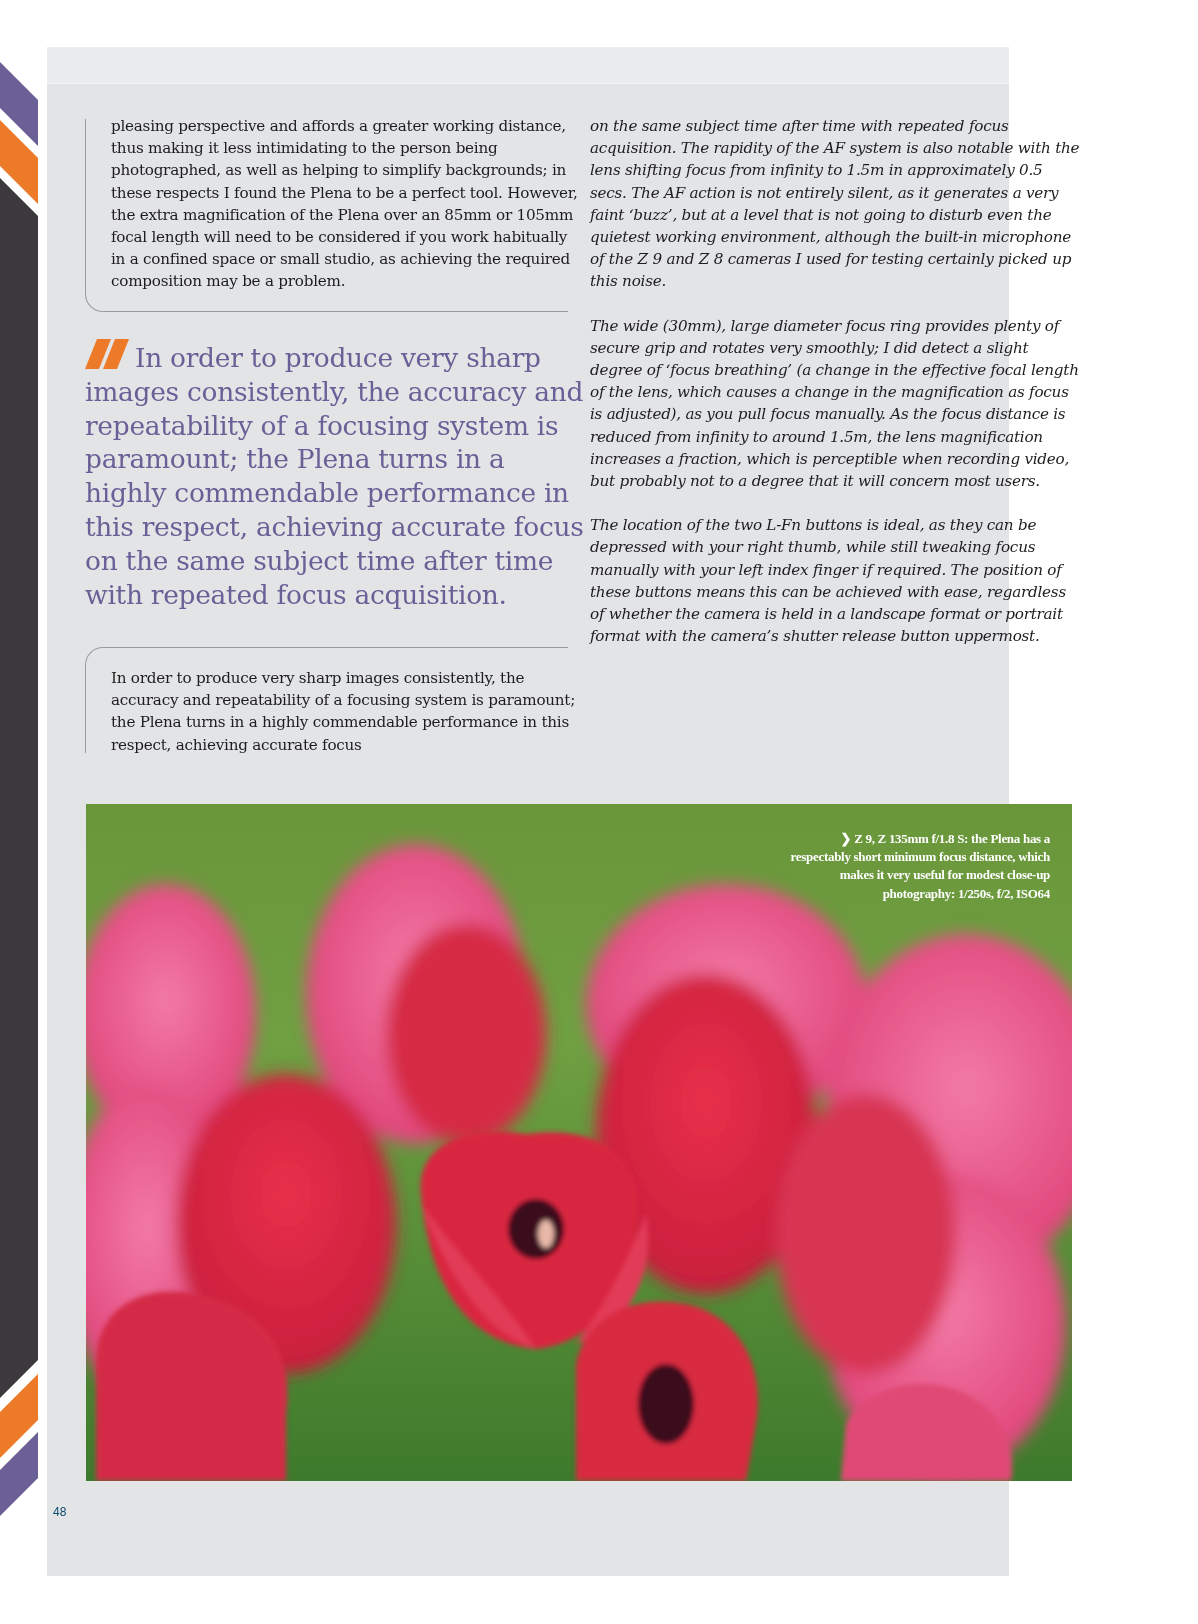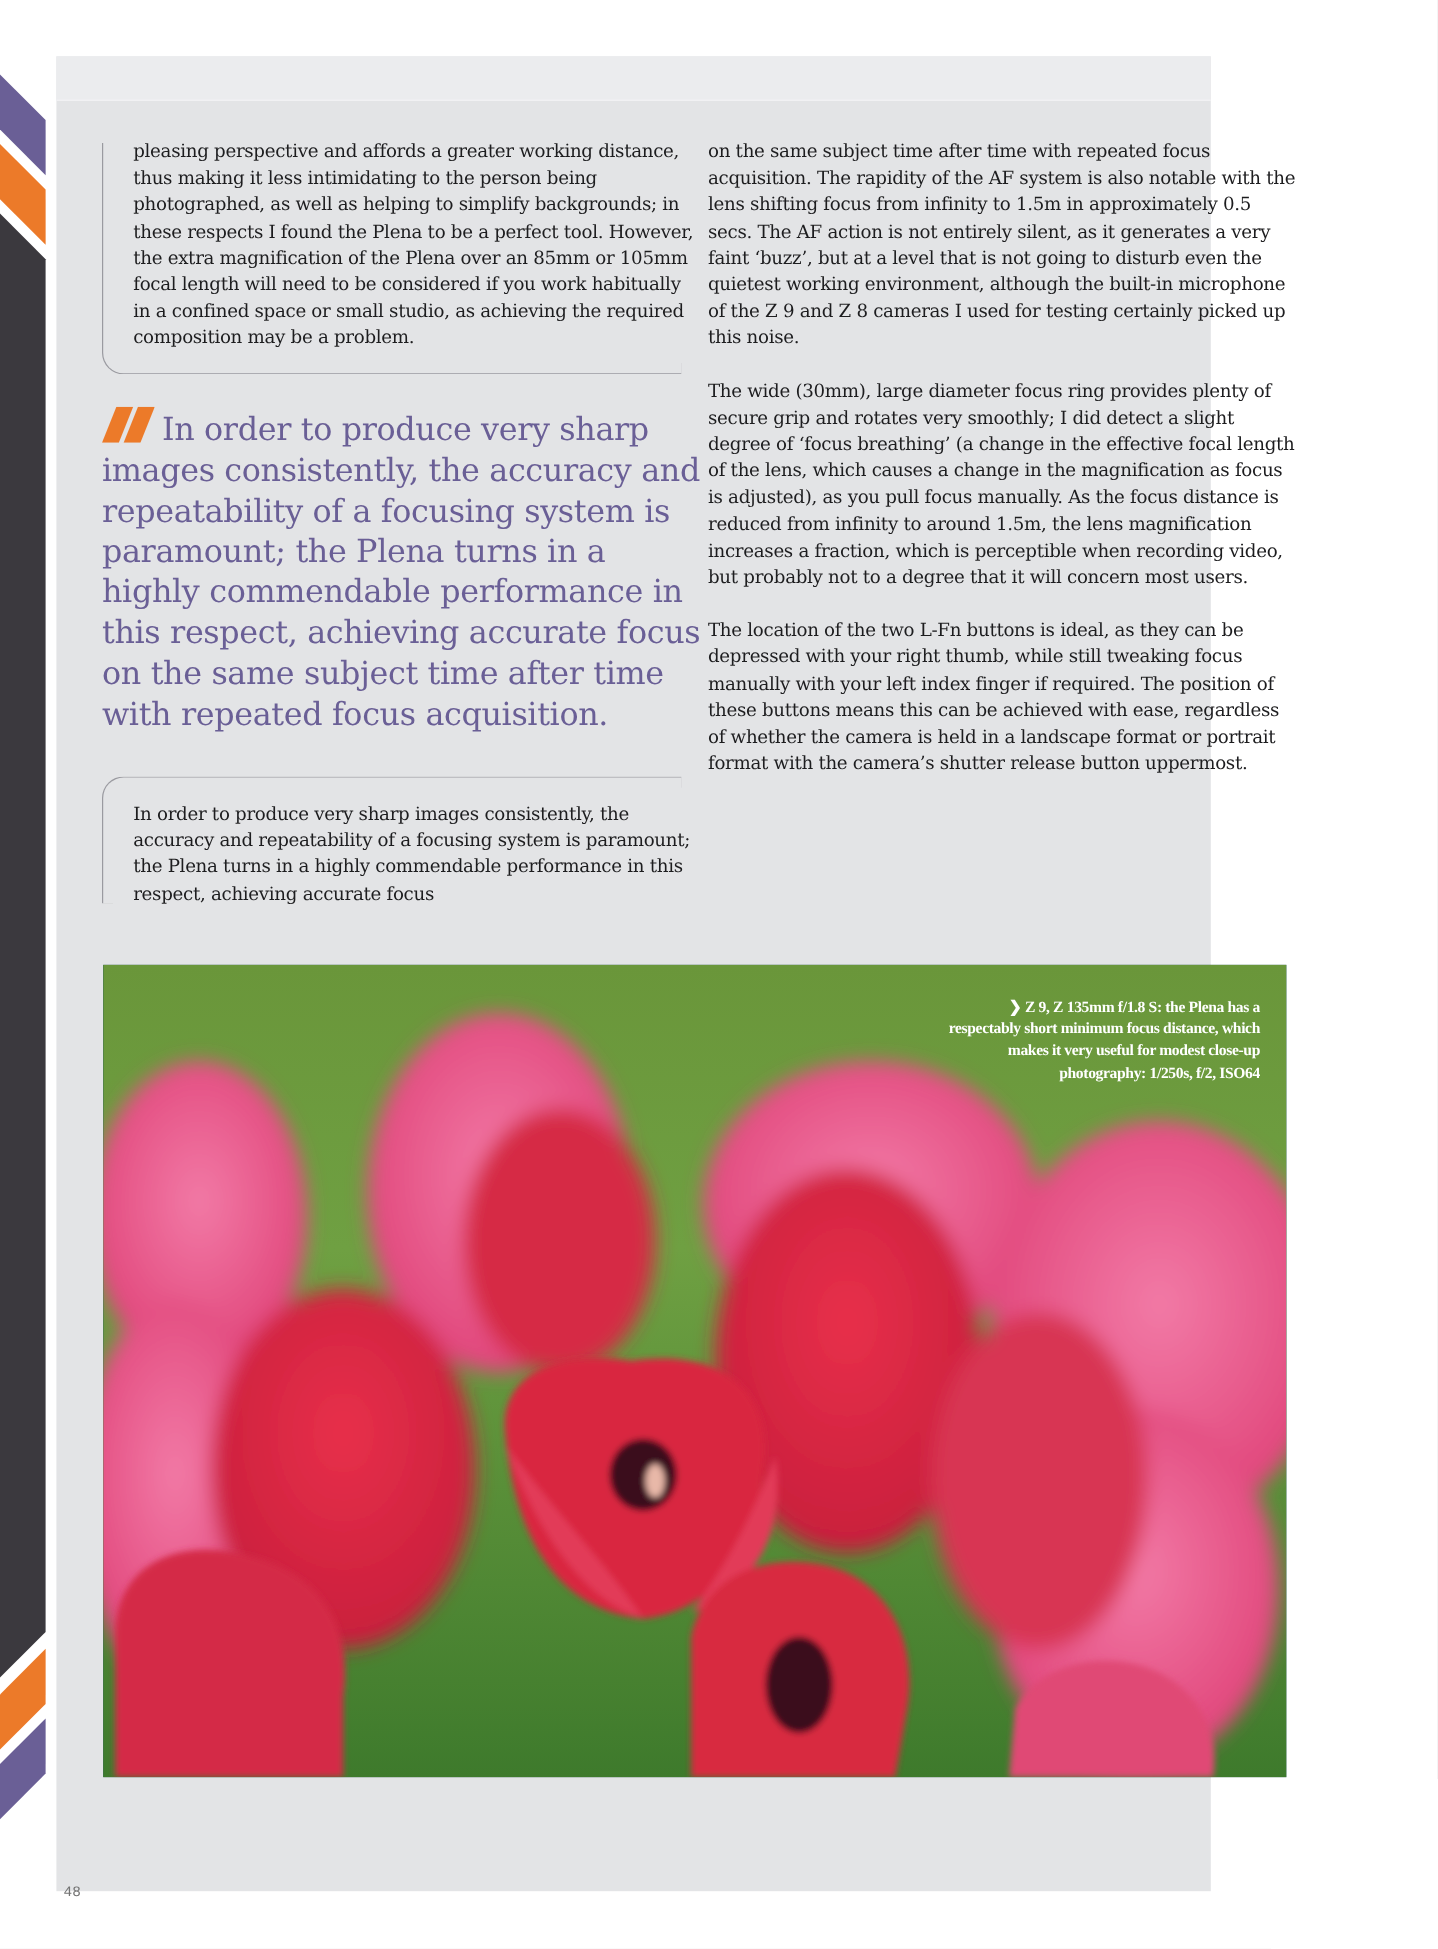--- a/index.html
+++ b/index.html
@@ -14,53 +14,53 @@
       background: #e3e4e6;
     }
     .page-topband {
       position: absolute; left: 0; top: 0; width: 100%; height: 36px;
       background: #ebecee; border-bottom: 1px solid #f3f3f4;
     }
     .col { position: absolute; font-size: 15.2px; line-height: 22.2px; color: #1d1d1f; letter-spacing: -0.25px; }
     .col p { margin: 0 0 22px 0; }
     .col-left-top { left: 64px; top: 68px; width: 470px; }
     .col-left-bottom { left: 64px; top: 620px; width: 470px; }
-    .col-right { left: 543px; top: 68px; width: 490px; }
+    .col-right { left: 543px; top: 68px; width: 490px; font-style: italic; }
 
     .bracket-top {
       position: absolute; left: 38px; top: 72px; width: 482px; height: 192px;
       border-left: 1px solid #9a9aa0; border-bottom: 1px solid #9a9aa0;
       border-bottom-left-radius: 18px;
     }
     .bracket-bottom {
       position: absolute; left: 38px; top: 600px; width: 482px; height: 105px;
       border-left: 1px solid #9a9aa0; border-top: 1px solid #9a9aa0;
       border-top-left-radius: 18px;
     }
     .pullquote {
       position: absolute; left: 38px; top: 292px; width: 500px;
       font-size: 26.5px; line-height: 33.8px; color: #6a5f96; letter-spacing: -0.3px;
     }
     .quote-mark {
       display: inline-block; width: 44px; height: 30px; margin-right: 6px; vertical-align: -2px;
     }
     .photo {
       position: absolute; left: 39px; top: 757px; width: 986px; height: 677px; overflow: hidden;
-      background: #14532d;
+      background: #b91c1c;
     }
     .photo svg { position: absolute; left: 0; top: 0; }
     .caption {
       position: absolute; right: 22px; top: 26px; width: 260px; text-align: right;
       color: #ffffff; font-size: 13px; line-height: 18.2px; letter-spacing: -0.3px;
       font-family: "Liberation Serif", serif; font-weight: bold;
     }
     .caption .chev { font-weight: bold; margin-right: 3px; }
     .page-number {
-      position: absolute; left: 6px; top: 1523px; font-size: 12px;
-      font-family: Liberation Mono, monospace; color: #737373;
+      position: absolute; left: 6px; top: 1458px; font-size: 12px;
+      font-family: Liberation Sans, sans-serif; color: #0c4a6e;
     }
   </style>
 </head>
 <body>
 
 <svg class="stripes" viewBox="0 0 40 1624" preserveAspectRatio="none">
   <polygon points="0,62 38,100 38,146 0,108" fill="#6a5f96"></polygon>
   <polygon points="0,120 38,158 38,204 0,166" fill="#ec7a29"></polygon>
   <polygon points="0,178 38,216 38,1360 0,1398" fill="#3b393e"></polygon>
   <polygon points="0,1412 38,1374 38,1420 0,1458" fill="#ec7a29"></polygon>

